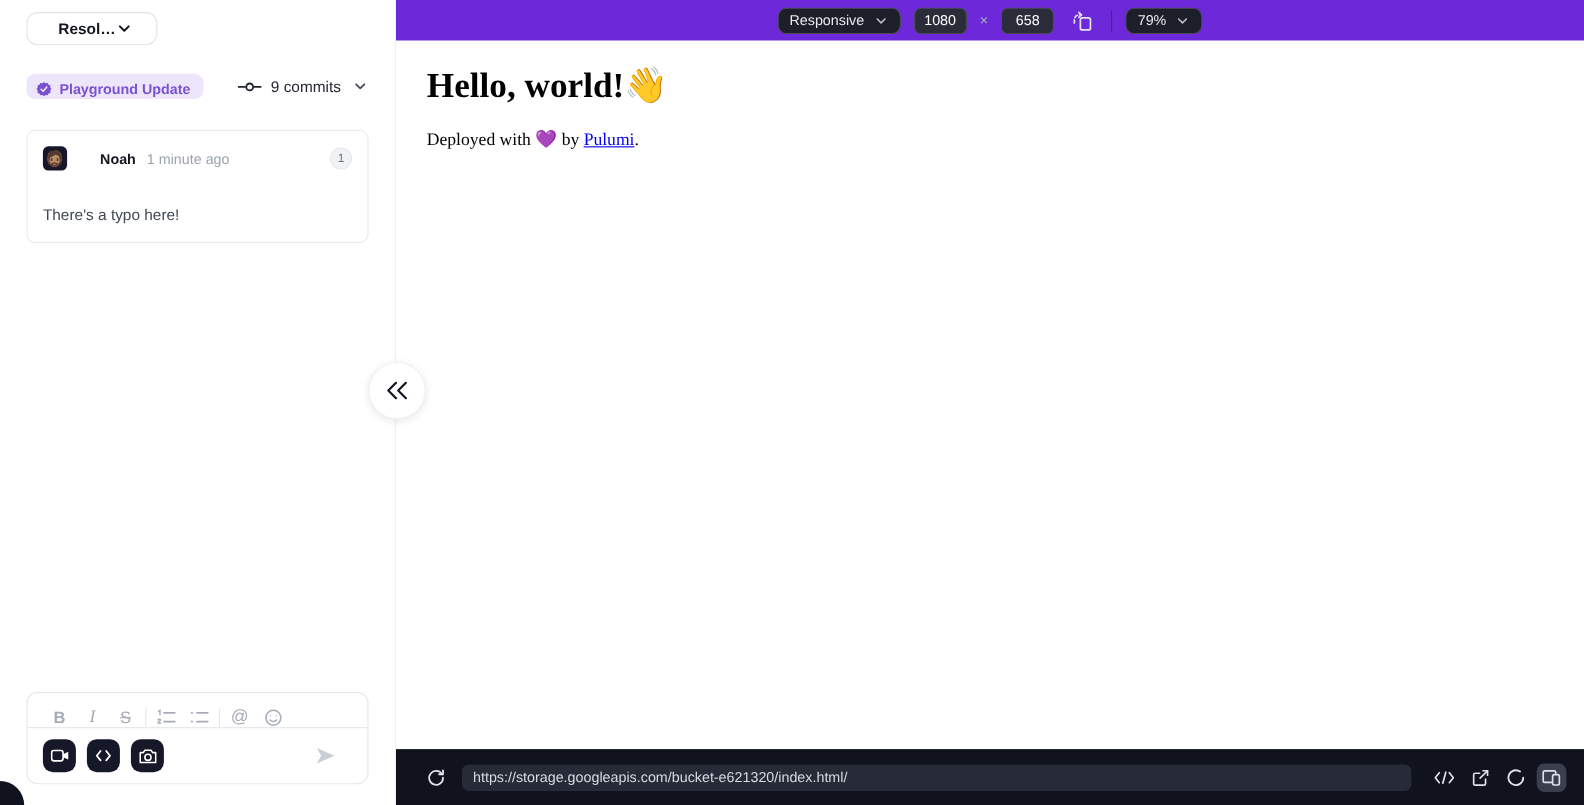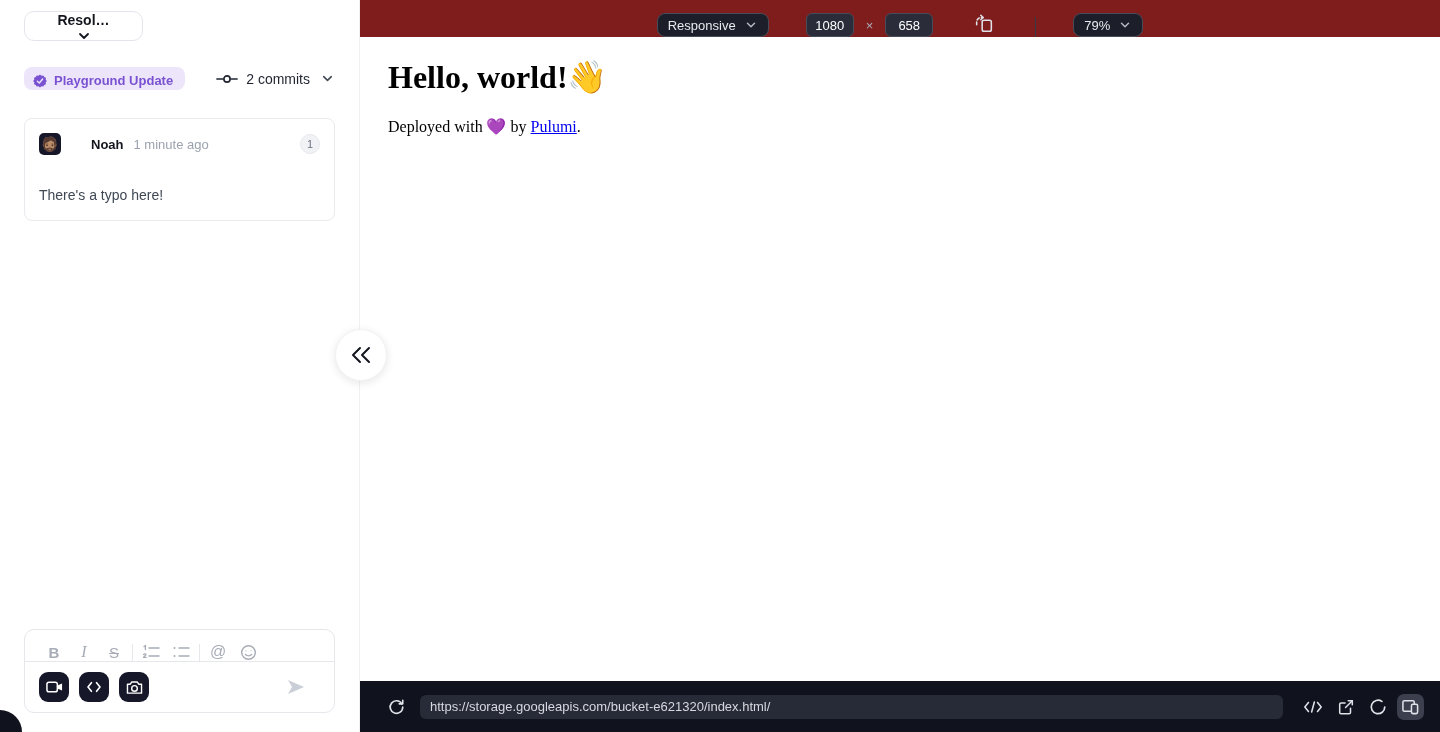--- a/index.html
+++ b/index.html
@@ -22,21 +22,20 @@
     margin: 11px 0 0 24px;
     width: 119px; height: 30px;
     background: #fff;
     border: 1px solid #e3e5ea;
     border-radius: 10px;
     display: inline-flex; align-items: center; justify-content: space-between;
     padding: 0 28px;
     font-family: "Liberation Sans", sans-serif;
     font-size: 14px; font-weight: 700; color: #14161f;
     cursor: pointer;
-    flex-direction: column;
   }
   .filter-btn .chev { color: #14161f; display: flex; }
   .meta-row {
     margin: 26px 24px 0 24px;
     display: flex; align-items: center; justify-content: space-between;
   }
   .badge {
     display: inline-flex; align-items: center; gap: 7px;
     background: #ede6fb; color: #7a52d1;
     font-size: 13px; font-weight: 600;
@@ -120,23 +119,23 @@
     width: 52px; height: 52px; border-radius: 50%;
     background: #fff; border: 1px solid #f2f2f5;
     box-shadow: 0 2px 8px rgba(20,22,31,0.10);
     display: flex; align-items: center; justify-content: center;
     color: #14161f; cursor: pointer; z-index: 10;
   }
   
   .main { flex: 1; display: flex; flex-direction: column; height: 732px; }
   .topbar {
     height: 37px; min-height: 37px;
-    background: #7f1d1d;
-    display: flex; align-items: flex-end; justify-content: center;
-    gap: 37px;
+    background: #6d28d9;
+    display: flex; align-items: center; justify-content: center;
+    gap: 12px;
   }
   .tb-group { display: flex; align-items: center; gap: 12px; }
   .dd-btn {
     height: 24px; padding: 0 10px;
     background: #1c1e29; border: 1px solid #484b58; border-radius: 8px;
     color: #e8eaee; font-size: 13px;
     display: inline-flex; align-items: center; gap: 8px;
     cursor: pointer; font-family: "Liberation Sans", sans-serif;
   }
   .dd-btn .chev { color: #b6bac4; display: flex; }
@@ -214,21 +213,21 @@
       <span>Playground Update</span>
     </span>
     <span class="commits">
       <span>
         <svg width="22" height="12" viewBox="0 0 24 12" fill="none" stroke="#1f2430" stroke-width="1.8" stroke-linecap="round">
             <line x1="1" y1="6" x2="7.5" y2="6"></line>
             <circle cx="12" cy="6" r="3.4"></circle>
             <line x1="16.5" y1="6" x2="23" y2="6"></line>
           </svg>
       </span>
-      <span>2 commits</span>
+      <span>9 commits</span>
       <span class="chev">
         <svg width="15" height="15" viewBox="0 0 16 16" fill="none" stroke="currentColor" stroke-width="1.7" stroke-linecap="round" stroke-linejoin="round">
             <polyline points="4,6 8,10 12,6"></polyline>
           </svg>
       </span>
     </span>
   </div>
 
   <div class="comment-card">
     <div class="comment-head">

